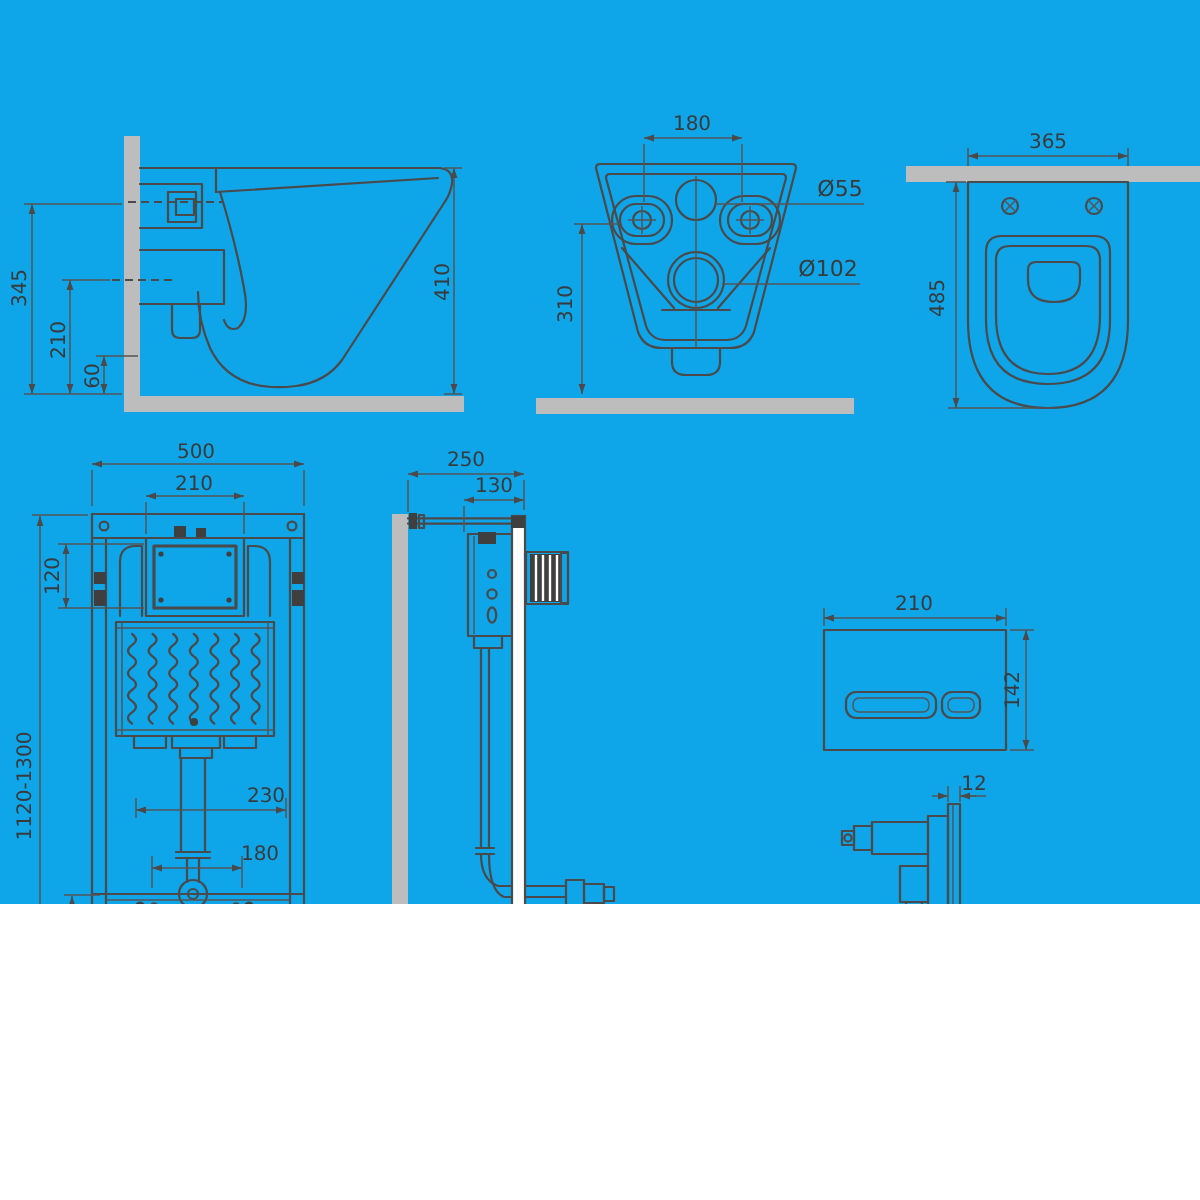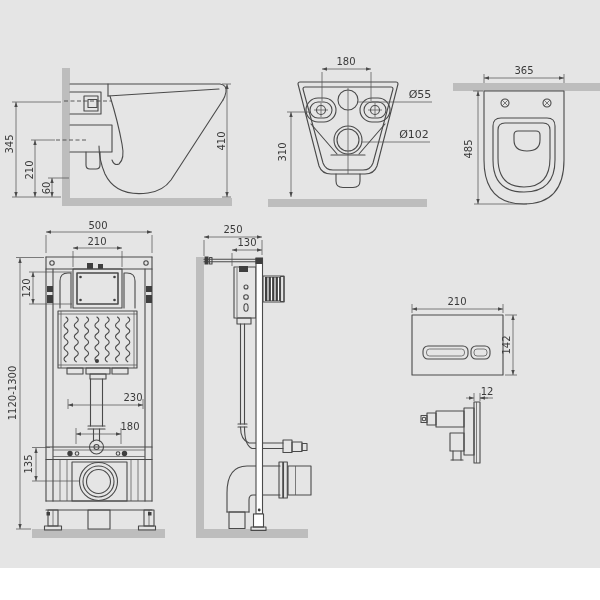--- a/index.html
+++ b/index.html
@@ -1,16 +1,16 @@
 <!DOCTYPE html>
 <html><head>
 <meta charset="utf-8">
 <style>
   html,body{margin:0;padding:0;background:#fff}
-  .canvas{position:relative;width:600px;height:568px;background:#e5e5e5;overflow:hidden}
+  .canvas{position:relative;width:600px;height:452px;background:#0ea5e9;overflow:hidden}
   svg{position:absolute;left:0;top:0}
   .g-fill{fill:#bdbdbd;stroke:none}
   .ol{fill:none;stroke:#4a4a4a;stroke-width:1.1;stroke-linejoin:round;stroke-linecap:round}
   .ol2{fill:none;stroke:#4a4a4a;stroke-width:1.6;stroke-linejoin:round}
   .tl{fill:none;stroke:#555555;stroke-width:.75;stroke-linecap:butt}
   .dsh{fill:none;stroke:#4a4a4a;stroke-width:.9;stroke-dasharray:4 2.5}
   .fil{fill:#3f3f3f;stroke:none}
   .wht{fill:#ffffff;stroke:#4a4a4a;stroke-width:1.1}
   .stripe{stroke:#ffffff;stroke-width:1.2}
   text{font-family:"DejaVu Sans",sans-serif;font-size:10px;fill:#3a3a3a}

